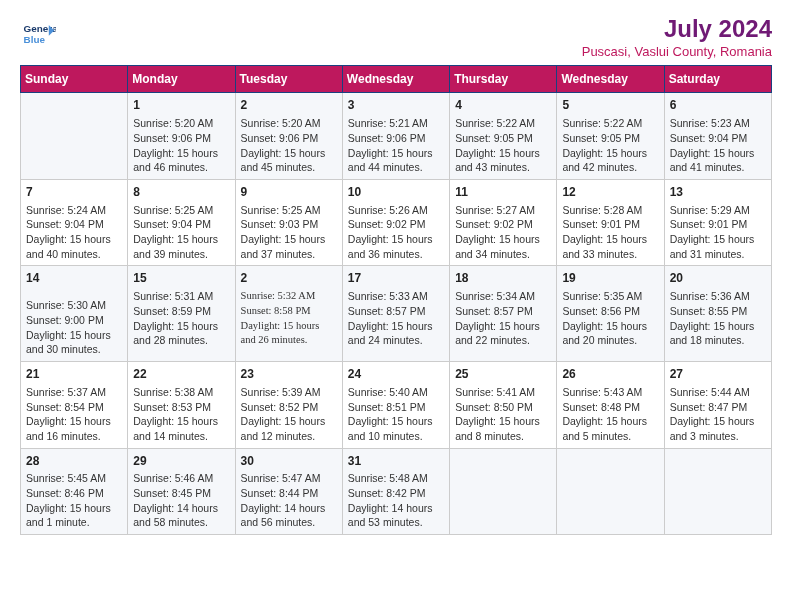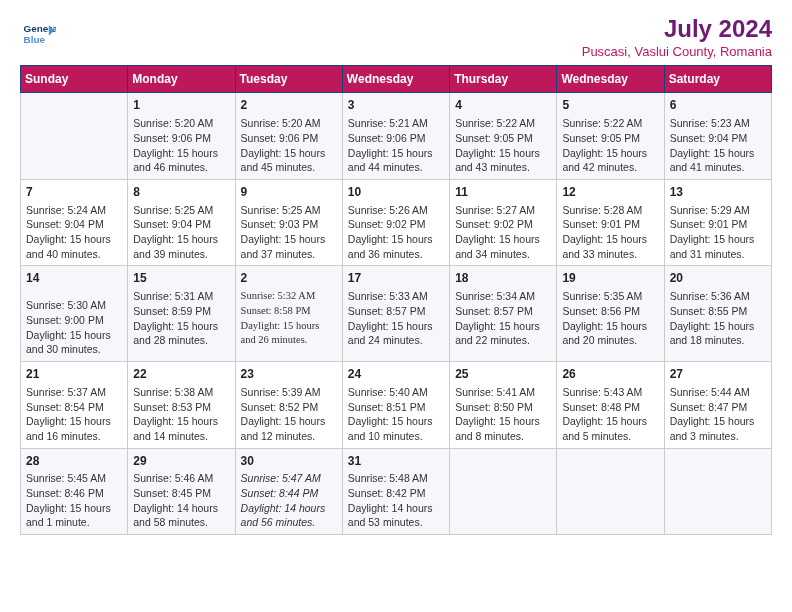--- a/index.html
+++ b/index.html
@@ -319,21 +319,21 @@
         </td>
         <td>
           <span class="day-num">29</span>
           <div class="day-info" style="white-space: pre-line;">Sunrise: 5:46 AM
 Sunset: 8:45 PM
 Daylight: 14 hours
 and 58 minutes.</div>
         </td>
         <td>
           <span class="day-num">30</span>
-          <div class="day-info" style="white-space: pre-line; font-style: italic;">Sunrise: 5:47 AM
+          <div class="day-info" style="white-space: pre-line;">Sunrise: 5:47 AM
 Sunset: 8:44 PM
 Daylight: 14 hours
 and 56 minutes.</div>
         </td>
         <td>
           <span class="day-num">31</span>
           <div class="day-info" style="white-space: pre-line;">Sunrise: 5:48 AM
 Sunset: 8:42 PM
 Daylight: 14 hours
 and 53 minutes.</div>

